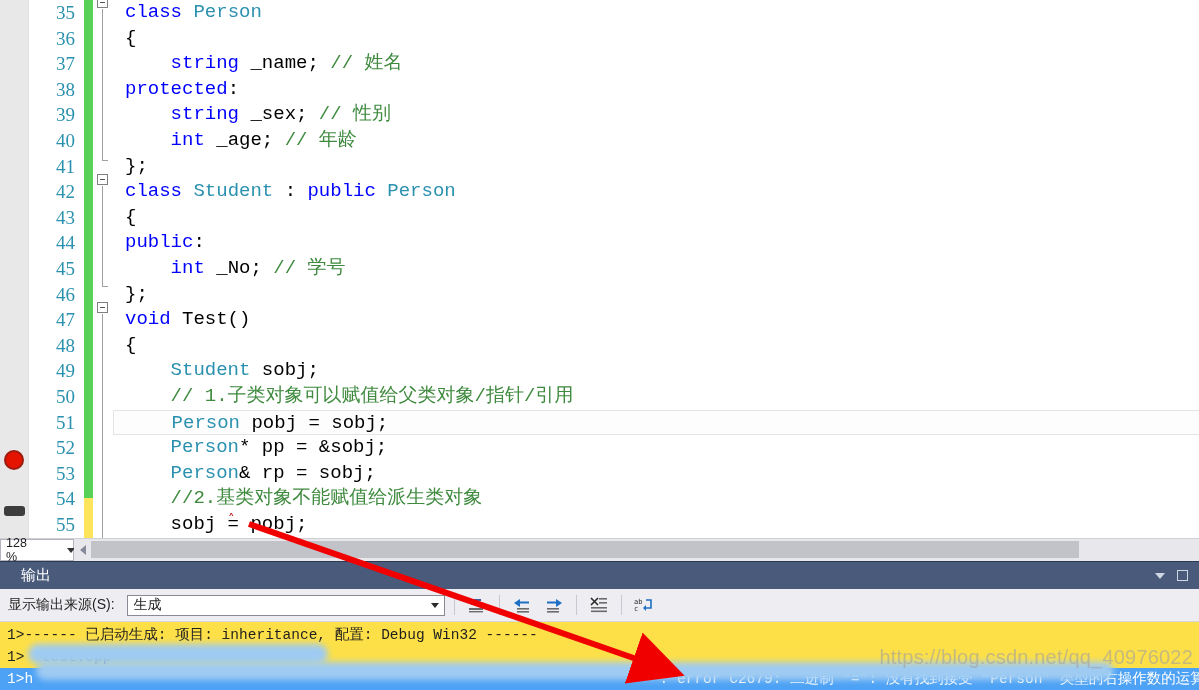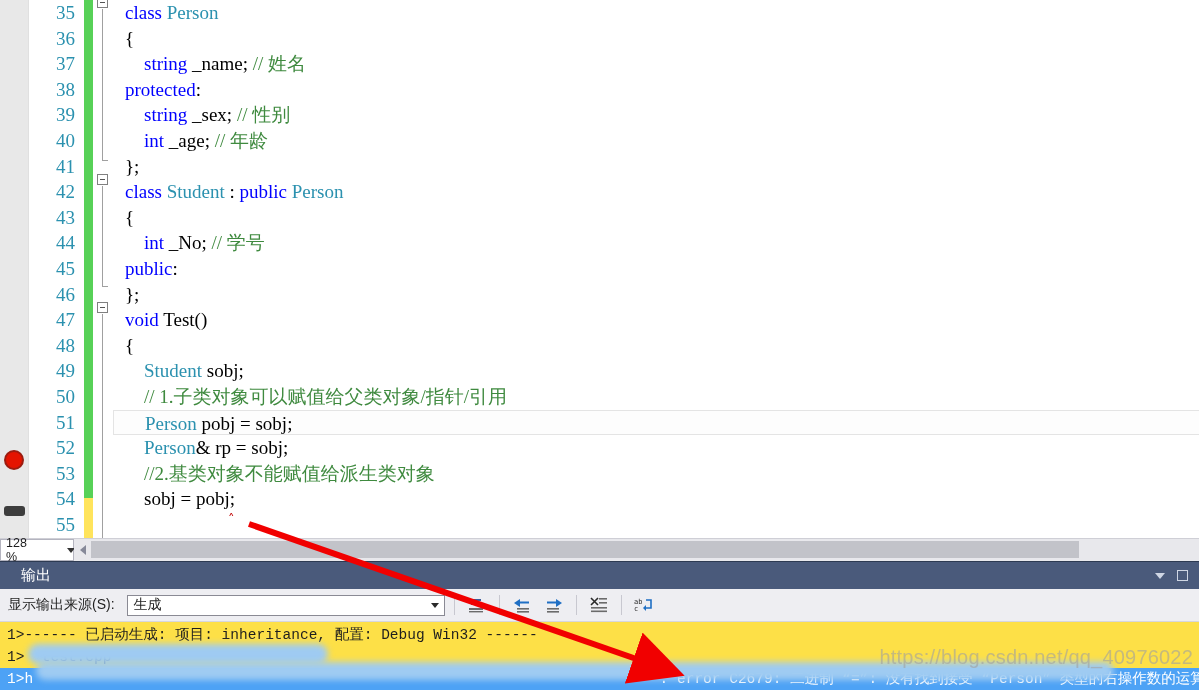--- a/index.html
+++ b/index.html
@@ -46,21 +46,21 @@
   }
   .fold-box:before{
     content:"";position:absolute;left:2px;top:4px;width:5px;height:1px;background:#555;
   }
   .fold-line{position:absolute;left:9px;width:1px;background:#a0a0a0;}
   .fold-foot{position:absolute;left:9px;height:1px;width:6px;background:#a0a0a0;}
 
   .code-col{flex:1 1 auto;position:relative;background:#fff;overflow:hidden;}
   .code-line{
     height:25.6px;line-height:25.6px;white-space:pre;
-    font-family:Liberation Serif, serif;
+    font-family:Liberation Mono, monospace;
     font-size:19px;color:#000000;padding-left:12px;
   }
   .code-line.current{
     background:#fdfdfd;border:1px solid #e4e4e4;box-sizing:border-box;
     margin-left:0;width:1107px;
   }
   .kw{color:#0000ff;}
   .type{color:#2b91af;}
   .cmt{color:#3f8a3f;}
   .squiggle{
@@ -210,28 +210,29 @@
     <div class="code-col" id="codeCol">
         <div class="code-line"><span class="kw">class</span> <span class="type">Person</span></div>
         <div class="code-line">{</div>
         <div class="code-line">    <span class="kw">string</span> _name; <span class="cmt">// 姓名</span></div>
         <div class="code-line"><span class="kw">protected</span>:</div>
         <div class="code-line">    <span class="kw">string</span> _sex; <span class="cmt">// 性别</span></div>
         <div class="code-line">    <span class="kw">int</span> _age; <span class="cmt">// 年龄</span></div>
         <div class="code-line">};</div>
         <div class="code-line"><span class="kw">class</span> <span class="type">Student</span> : <span class="kw">public</span> <span class="type">Person</span></div>
         <div class="code-line">{</div>
+        <div class="code-line"><span class="kw">public</span>:</div>
         <div class="code-line">    <span class="kw">int</span> _No; <span class="cmt">// 学号</span></div>
-        <div class="code-line"><span class="kw">public</span>:</div>
         <div class="code-line">};</div>
         <div class="code-line"><span class="kw">void</span> Test()</div>
         <div class="code-line">{</div>
         <div class="code-line">    <span class="type">Student</span> sobj;</div>
         <div class="code-line">    <span class="cmt">// 1.子类对象可以赋值给父类对象/指针/引用</span></div>
         <div class="code-line current">    <span class="type">Person</span> pobj = sobj;</div>
+        <div class="code-line">    <span class="type">Person</span>* pp = &amp;sobj;</div>
         <div class="code-line">    <span class="type">Person</span>&amp; rp = sobj;</div>
         <div class="code-line">    <span class="cmt">//2.基类对象不能赋值给派生类对象</span></div>
         <div class="code-line">    sobj = pobj;</div>
         <div class="code-line"></div>
         <div class="squiggle" style="left: 115px; top: 511px;">˄</div>
       </div>
   </div>
 
   <div class="hscroll-row">
     <div class="zoom-combo">

